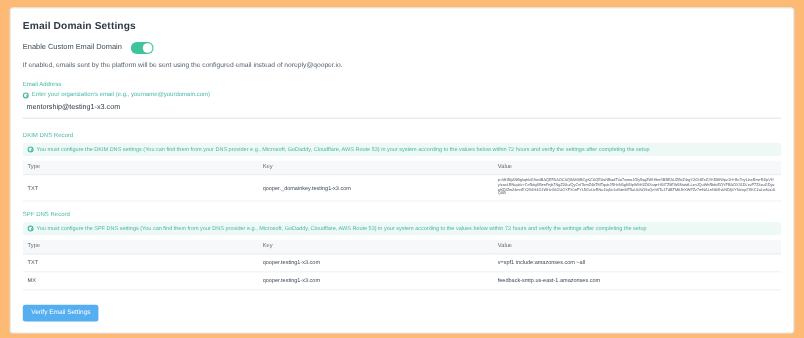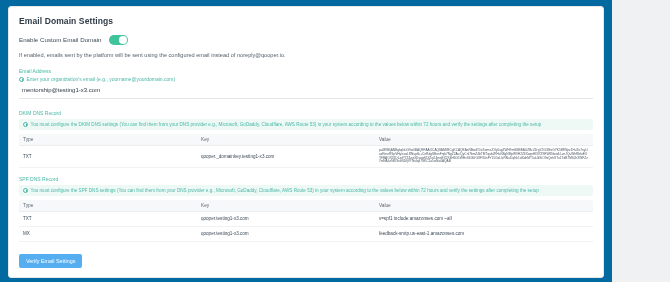--- a/index.html
+++ b/index.html
@@ -3,22 +3,22 @@
 <meta charset="utf-8">
 <style>
   * { box-sizing: border-box; margin: 0; padding: 0; }
   html, body {
     width: 670px; height: 282px;
     background: #f0f1f3;
     font-family: "Liberation Sans", sans-serif;
     overflow: hidden;
   }
   .page {
-    width: 612px; height: 282px;
-    background: #0369a1;
+    width: 670px; height: 282px;
+    background: #fdba74;
     padding: 6px 8px 4px 8px;
   }
   .card {
     background: #ffffff;
     border: 1px solid #e6e8ea;
     border-radius: 3px;
     width: 100%;
     height: 272px;
     padding: 9px 10px 6px 10px;
     position: relative;

